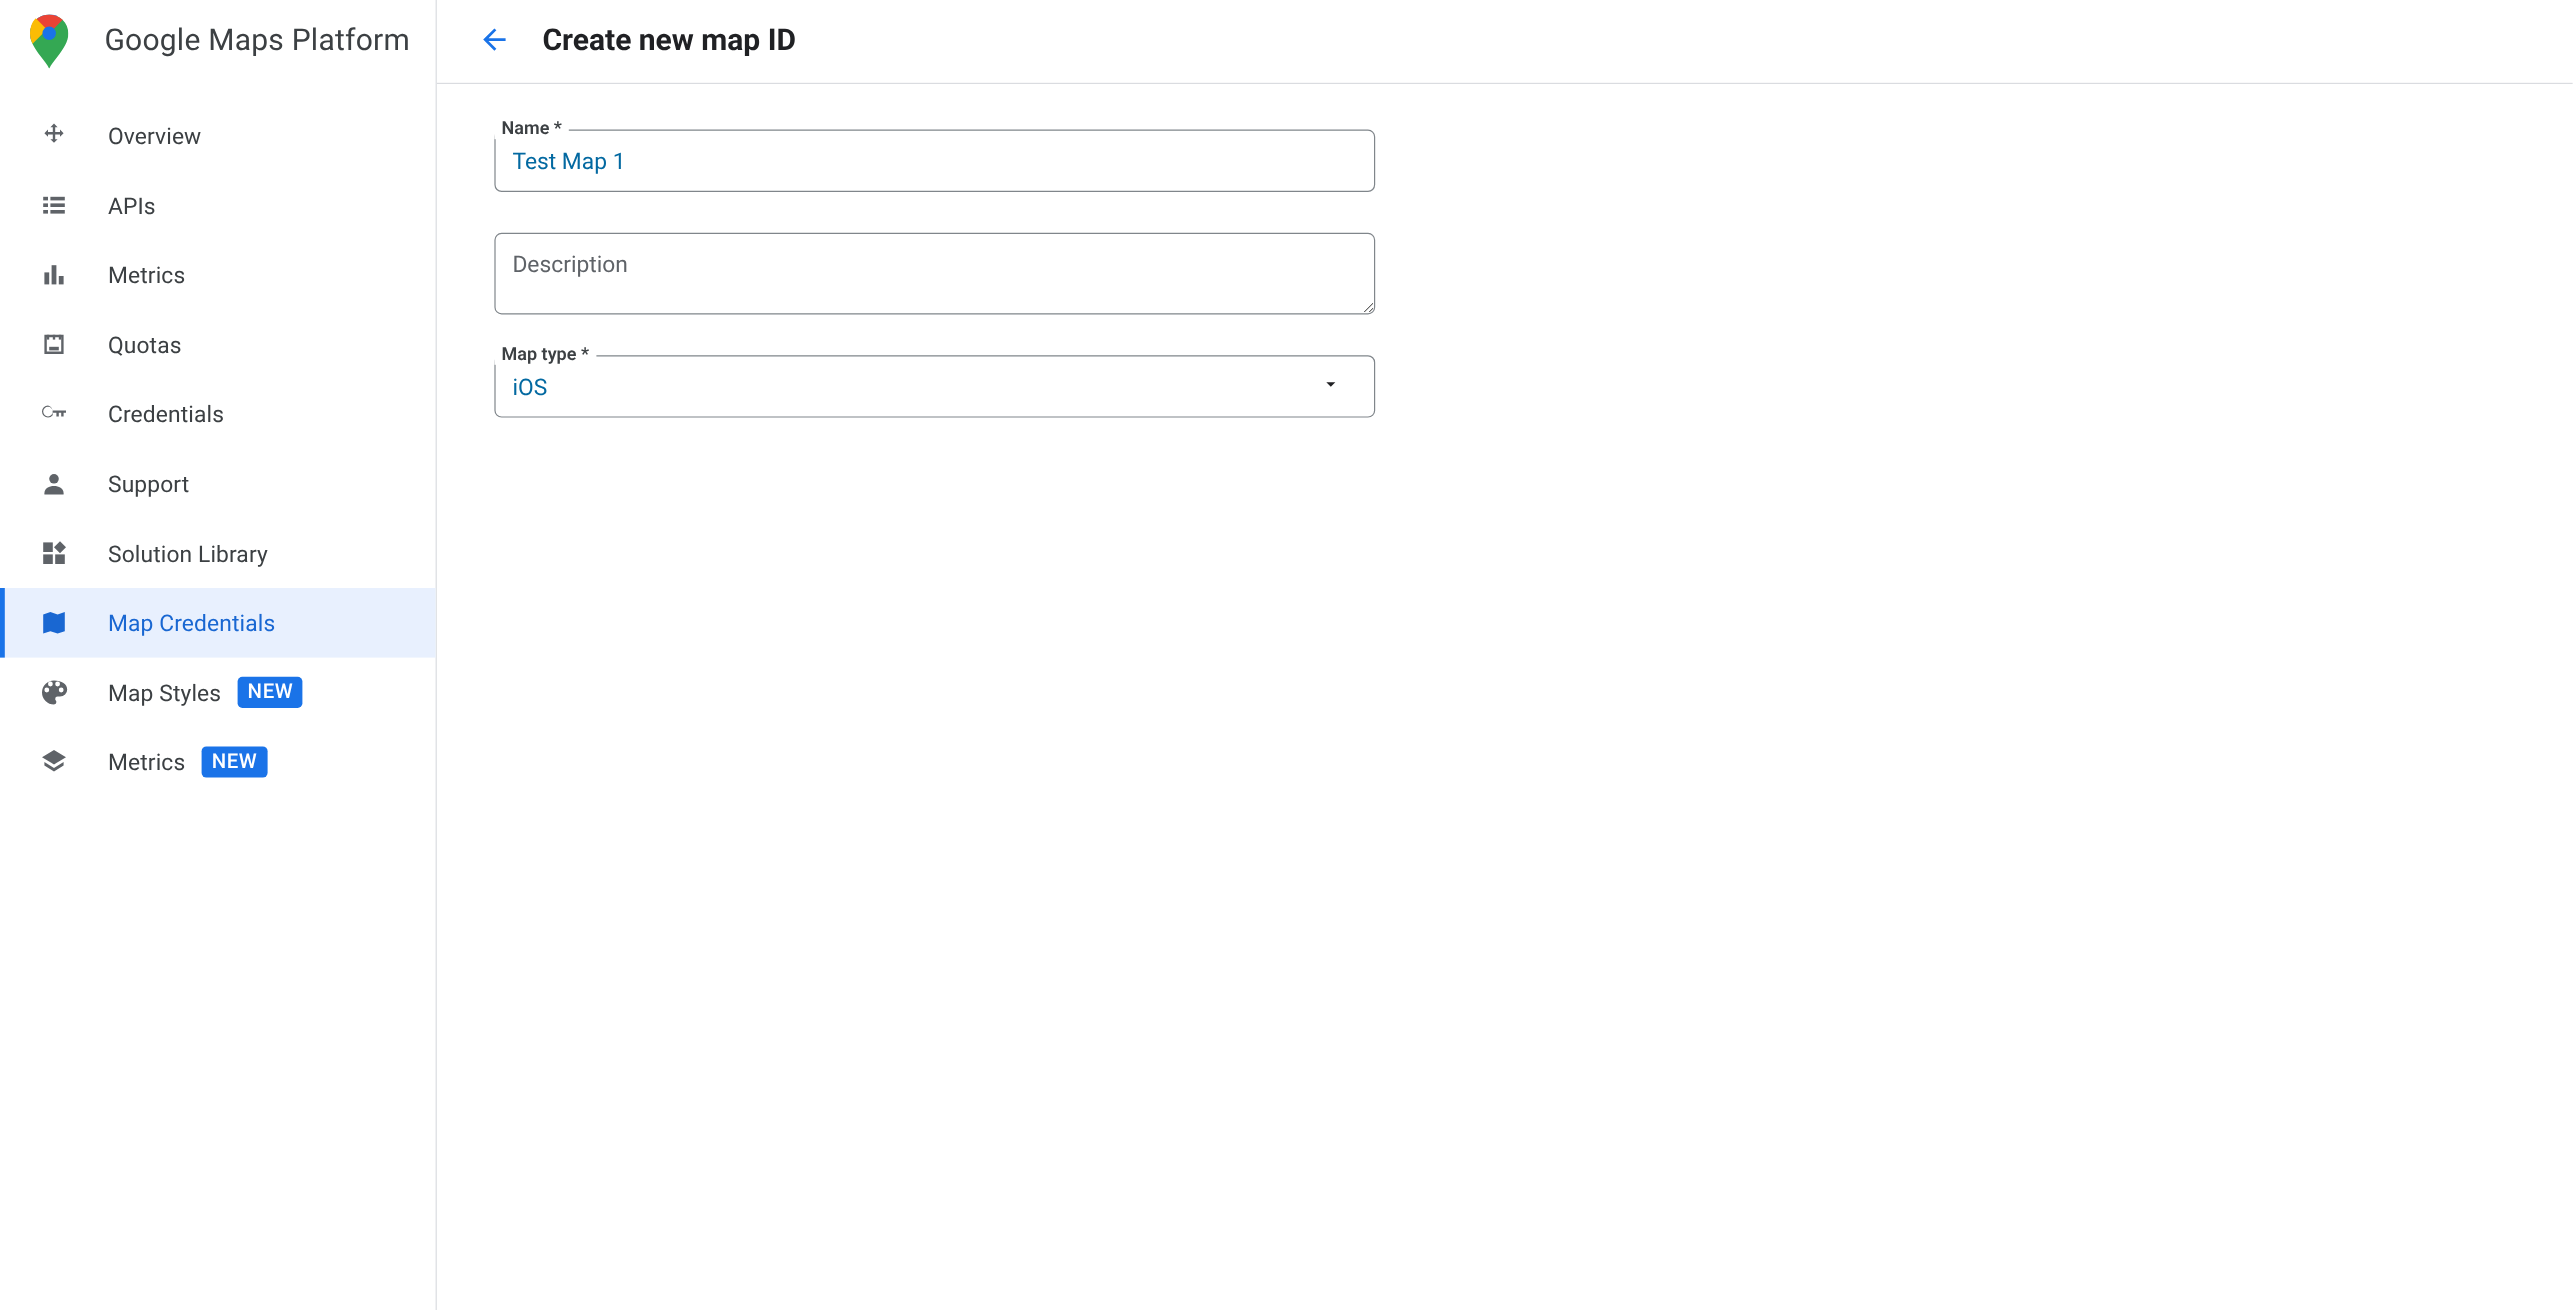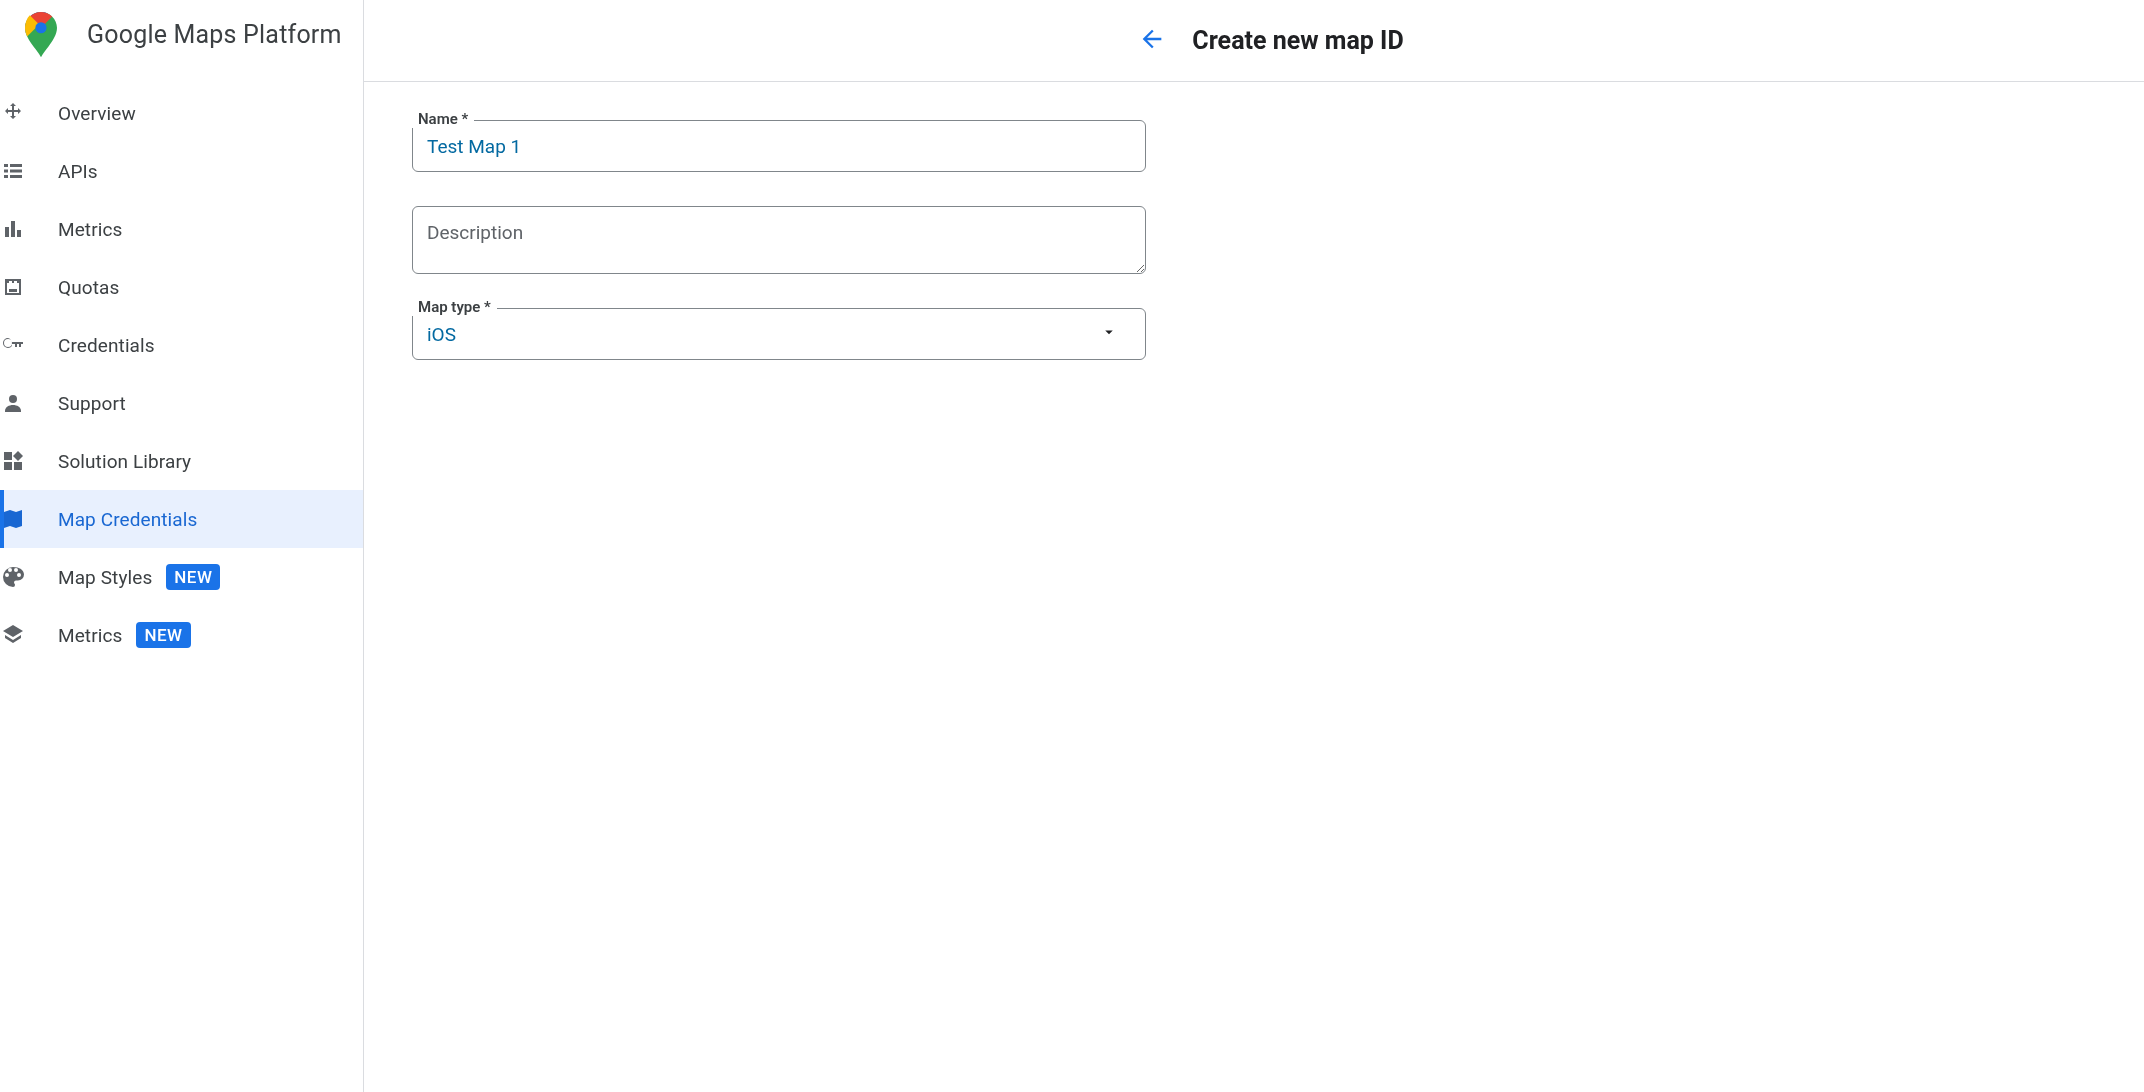--- a/index.html
+++ b/index.html
@@ -35,20 +35,21 @@
     .brand-title {
       font-size: 25px;
       letter-spacing: 0.2px;
       color: #3c4043;
     }
     .nav { padding-top: 14px; }
     .nav-item {
       display: flex;
       align-items: center;
       height: 58px;
+      padding-left: 32px;
       cursor: pointer;
       position: relative;
     }
     .nav-item.active {
       background: #e8f0fe;
     }
     .nav-item.active::before {
       content: '';
       position: absolute;
       left: 0; top: 0; bottom: 0;
@@ -75,26 +76,25 @@
       color: #ffffff;
       font-size: 17px;
       font-weight: 500;
       padding: 3px 8px;
       border-radius: 4px;
       letter-spacing: 0.5px;
     }
     
     .main { flex: 1; display: flex; flex-direction: column; }
     .main-header {
-      height: 82px;
+      height: 70px;
       display: flex;
       align-items: center;
       padding-left: 26px;
       border-bottom: 1px solid #dadce0;
-      justify-content: center;
     }
     .back-btn {
       width: 44px; height: 44px;
       border: none; background: none;
       display: flex; align-items: center; justify-content: center;
       cursor: pointer;
       border-radius: 50%;
       margin-right: 18px;
     }
     .back-btn svg { width: 28px; height: 28px; fill: #1a73e8; }

